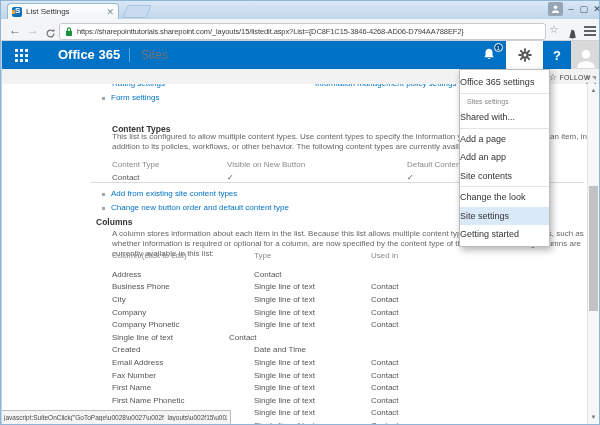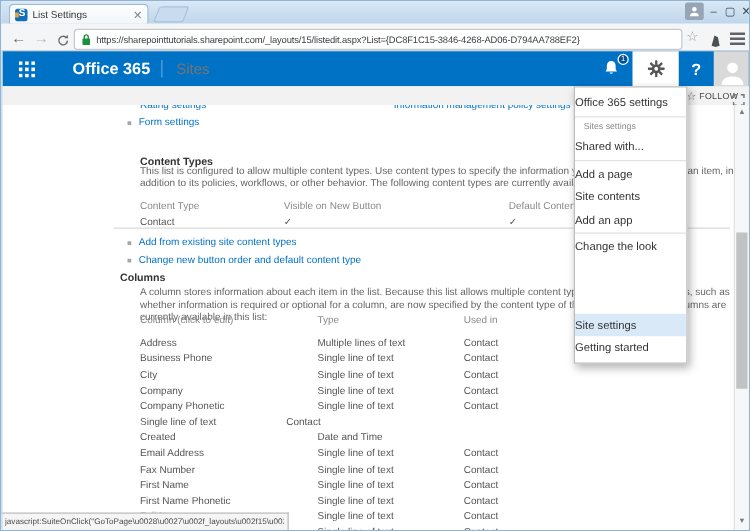--- a/index.html
+++ b/index.html
@@ -69,21 +69,21 @@
   .col-table{left:111px;top:250px;width:472px;}
   .col-head{display:flex;height:17px;align-items:start;}
   .col-table .trow{display:flex;height:12.6px;align-items:center;}
   .cc1{width:142px;} .cc2{width:117px;} .cc3{flex:1;}
 
   
   .menu{left:458px;top:68px;width:91px;background:#fff;border:1px solid #bdbdbd;
         box-shadow:2px 3px 7px rgba(0,0,0,.3);z-index:40;padding:2px 0;}
   .mi{height:18.5px;display:flex;align-items:center;font-size:9px;color:#333;white-space:nowrap;}
   .mi.first{height:20px;}
-  .mi.hl{background:#D9E9F8;margin-top:44px;}
+  .mi.hl{background:#D9E9F8;}
   .mgroup{height:13px;display:flex;align-items:center;padding-left:7px;font-size:7px;color:#888;}
   .mdiv{height:1px;background:#e2e2e2;margin:1px 0;}
 
   
   .sb-track{left:586px;top:83px;width:13px;height:340px;background:#f7f7f7;border-left:1px solid #e2e2e2;}
   .sb-arrow{left:588px;width:9px;height:9px;font-size:6px;color:#7a7a7a;text-align:center;line-height:9px;}
   .sb-thumb{left:588px;top:185px;width:9px;height:125px;background:#c2c2c2;}
 
   
   .statusbar{left:0;top:409px;width:230px;height:15px;background:#f5f5f5;border:1px solid #bdbdbd;border-left:none;
@@ -252,21 +252,20 @@
 
   <div class="abs col-table">
     <div class="col-head">
       <span class="cc1 thead">Column (click to edit)</span>
       <span class="cc2 thead">Type</span>
       <span class="cc3 thead">Used in</span>
     </div>
     <div>
         <div class="trow">
         <span class="cc1 tcell">Address</span>
-        <span class="cc2 tcell">Multiple lines of text</span>
         <span class="cc3 tcell">Contact</span>
       </div>
         <div class="trow">
         <span class="cc1 tcell">Business Phone</span>
         <span class="cc2 tcell">Single line of text</span>
         <span class="cc3 tcell">Contact</span>
       </div>
         <div class="trow">
         <span class="cc1 tcell">City</span>
         <span class="cc2 tcell">Single line of text</span>
@@ -324,22 +323,22 @@
       </div>
   </div>
 
   <div class="abs menu">
     <div class="mi first">Office 365 settings</div>
     <div class="mdiv"></div>
     <div class="mgroup">Sites settings</div>
     <div class="mi">Shared with...</div>
     <div class="mdiv"></div>
     <div class="mi">Add a page</div>
+    <div class="mi">Add an app</div>
     <div class="mi">Site contents</div>
-    <div class="mi">Add an app</div>
     <div class="mdiv"></div>
     <div class="mi">Change the look</div>
     <div class="mi hl">Site settings</div>
     <div class="mi">Getting started</div>
   </div>
 
   <div class="abs sb-track"></div>
   <div class="abs sb-arrow" style="top:85px;">▲</div>
   <div class="abs sb-thumb"></div>
   <div class="abs sb-arrow" style="top:412px;">▼</div>

